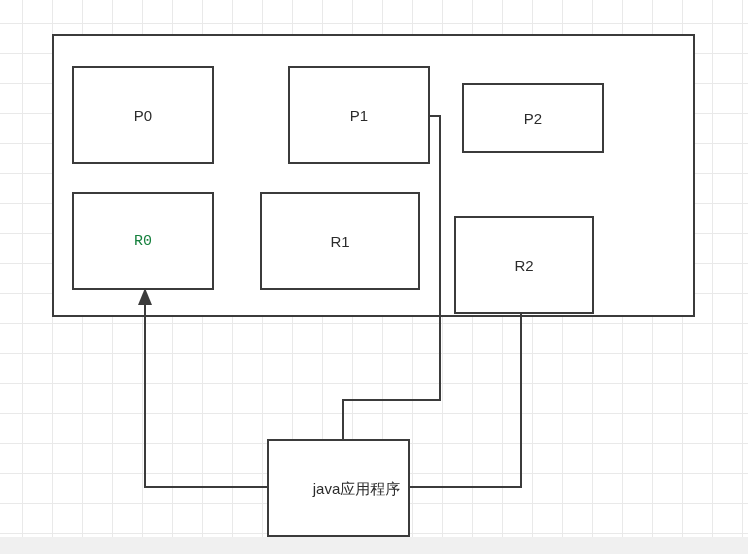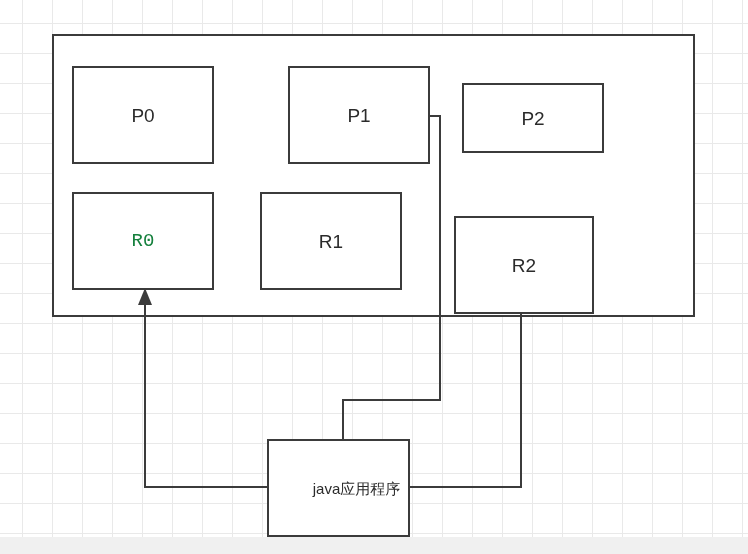--- a/index.html
+++ b/index.html
@@ -30,21 +30,21 @@
   }
   .node {
     position: absolute;
     box-sizing: border-box;
     background: #ffffff;
     border: 2px solid #3b3b3b;
     display: flex;
     align-items: center;
     justify-content: center;
     color: #2b2b2b;
-    font-size: 19px;
+    font-size: 15px;
     line-height: 1;
     z-index: 3;
   }
   .container-node {
     z-index: 1;
     display: block;
   }
   #svg-edges {
     position: absolute;
     left: 0;
@@ -86,21 +86,21 @@
   </div>
   <div class="node" id="node-p1" style="left: 260px; top: 66px; width: 142px; height: 98px; border-color: rgb(59, 59, 59); background: rgb(255, 255, 255); color: rgb(43, 43, 43); margin-left: 28px;">
     <span class="node-label">P1</span>
   </div>
   <div class="node" id="node-p2" style="left: 462px; top: 83px; width: 142px; height: 70px; border-color: rgb(59, 59, 59); background: rgb(255, 255, 255); color: rgb(43, 43, 43);">
     <span class="node-label">P2</span>
   </div>
   <div class="node" id="node-r0" style="left: 72px; top: 192px; width: 142px; height: 98px; border-color: rgb(59, 59, 59); background: rgb(255, 255, 255); color: #15803d; font-family: Liberation Mono, monospace;">
     <span class="node-label">R0</span>
   </div>
-  <div class="node" id="node-r1" style="left: 260px; top: 192px; width: 142px; height: 98px; border-color: rgb(59, 59, 59); background: rgb(255, 255, 255); color: rgb(43, 43, 43);">
+  <div class="node" id="node-r1" style="left: 260px; top: 192px; width: 160px; height: 98px; border-color: rgb(59, 59, 59); background: rgb(255, 255, 255); color: rgb(43, 43, 43);">
     <span class="node-label">R1</span>
   </div>
   <div class="node" id="node-r2" style="left: 454px; top: 192px; width: 140px; height: 98px; border-color: rgb(59, 59, 59); background: rgb(255, 255, 255); color: rgb(43, 43, 43); margin-top: 24px;">
     <span class="node-label">R2</span>
   </div>
 
   <div class="node" id="java-node" style="left: 267px; top: 439px; width: 143px; height: 98px; border-color: rgb(59, 59, 59); background: rgb(255, 255, 255); color: rgb(43, 43, 43); padding-left: 36px;">
     <span class="node-label">java应用程序</span>
   </div>
 

